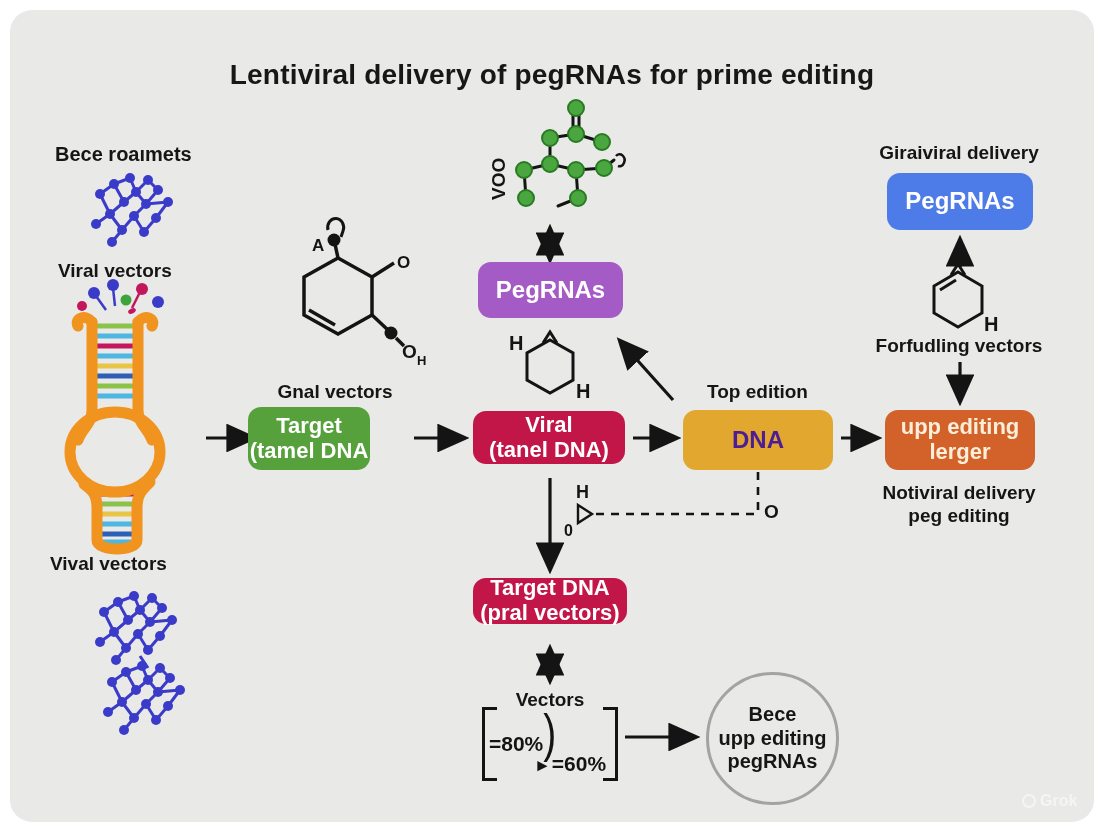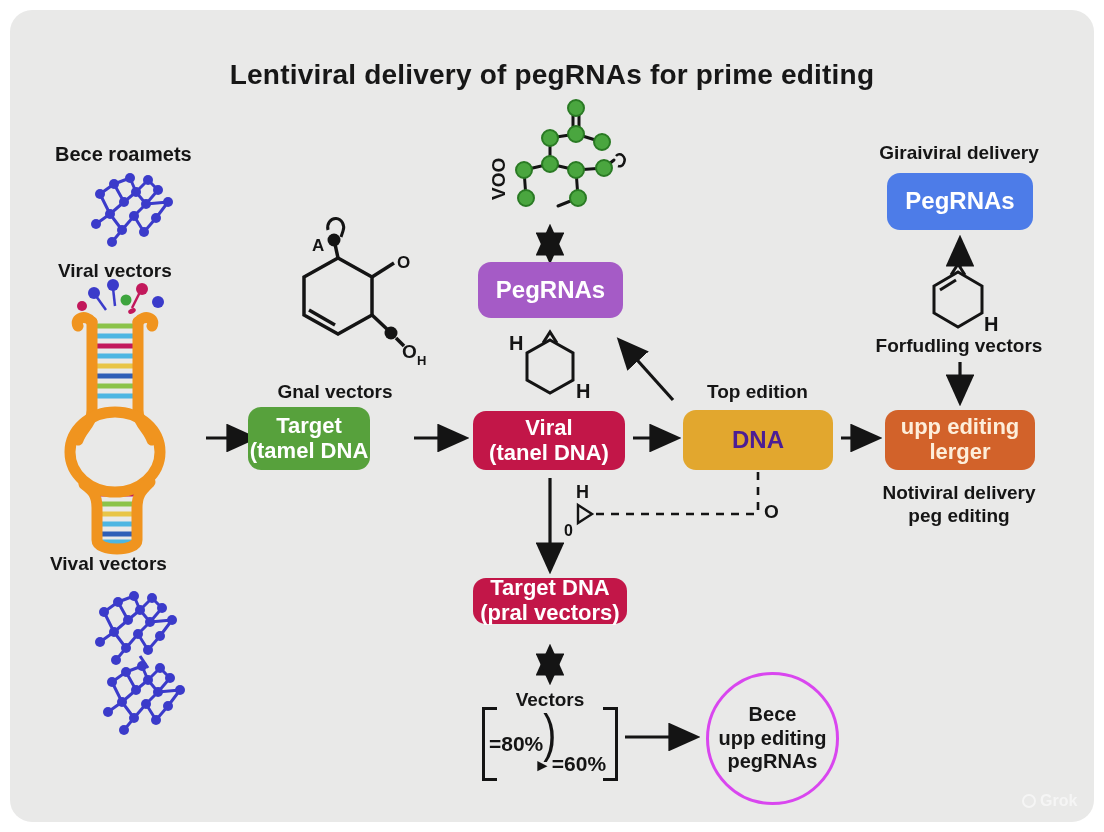--- a/index.html
+++ b/index.html
@@ -11,21 +11,21 @@
   .lbl { font-size:19px; font-weight:600; color:#151515; text-align:center; line-height:1.22; }
   .lbl-left { text-align:left; }
   .chip { border-radius:13px; display:flex; flex-direction:column; align-items:center; justify-content:center; line-height:1.12; text-align:center; }
   .chip span { display:block; }
   .chip-green  { background:#57a13c; color:#fff; font-size:22px; font-weight:600; }
   .chip-red    { background:#c21648; color:#fff; font-size:22px; font-weight:600; }
   .chip-yellow { background:#e2a72e; color:#4c1d95; font-size:24px; font-weight:700; }
   .chip-orange { background:#d2622a; color:#fdeeda; font-size:22px; font-weight:600; }
   .chip-purple { background:#a55bc6; color:#fff; font-size:24px; font-weight:700; }
   .chip-blue   { background:#4d7ce8; color:#fff; font-size:24px; font-weight:700; }
-  .circle-node { left:706px; top:672px; width:133px; height:133px; border:3px solid #d946ef; border-radius:50%;
+  .circle-node { left:706px; top:672px; width:133px; height:133px; border:3px solid #a3a3a3; border-radius:50%;
                  display:flex; flex-direction:column; align-items:center; justify-content:center;
                  font-size:20px; font-weight:600; color:#161616; line-height:1.18; text-align:center; }
   .bracket-l { left:482px; top:707px; width:15px; height:74px; border-left:3px solid #141414; border-top:3px solid #141414; border-bottom:3px solid #141414; }
   .bracket-r { left:603px; top:707px; width:15px; height:74px; border-right:3px solid #141414; border-top:3px solid #141414; border-bottom:3px solid #141414; }
   .pct { font-size:21px; font-weight:600; color:#141414; }
   .paren { left:541px; top:703px; font-size:52px; font-weight:400; color:#141414; transform:scaleX(.75); }
   .tri-glyph { font-size:17px; color:#141414; margin-right:1px; }
   .watermark { left:1022px; top:792px; font-size:16px; font-weight:600; color:rgba(255,255,255,.55); display:flex; align-items:center; gap:4px; z-index:4; }
   .watermark .wm-ring { width:14px; height:14px; border:2px solid rgba(255,255,255,.55); border-radius:50%; display:inline-block; }
 </style>
@@ -193,21 +193,21 @@
 <div class="abs lbl lbl-left" style="left:55px; top:142px; font-size:20px;">Bece roaımets</div>
 <div class="abs lbl lbl-left" style="left:58px; top:259px;">Viral vectors</div>
 <div class="abs lbl lbl-left" style="left:50px; top:552px;">Vival vectors</div>
 
 <div class="abs lbl" style="left:245px; top:380px; width:180px;">Gnal vectors</div>
 <div class="abs chip chip-green" style="left:248px; top:407px; width:122px; height:63px;">
   <span>Target</span>
   <span>(tamel DNA</span>
 </div>
 
-<div class="abs chip chip-red" style="left:473px; top:411px; width:152px; height:59px;">
+<div class="abs chip chip-red" style="left:473px; top:411px; width:152px; height:53px;">
   <span>Viral</span>
   <span>(tanel DNA)</span>
 </div>
 
 <div class="abs lbl" style="left:660px; top:380px; width:195px;">Top edition</div>
 <div class="abs chip chip-yellow" style="left:683px; top:410px; width:150px; height:60px;">
   <span>DNA</span>
 </div>
 
 <div class="abs chip chip-orange" style="left:885px; top:410px; width:150px; height:60px;">

